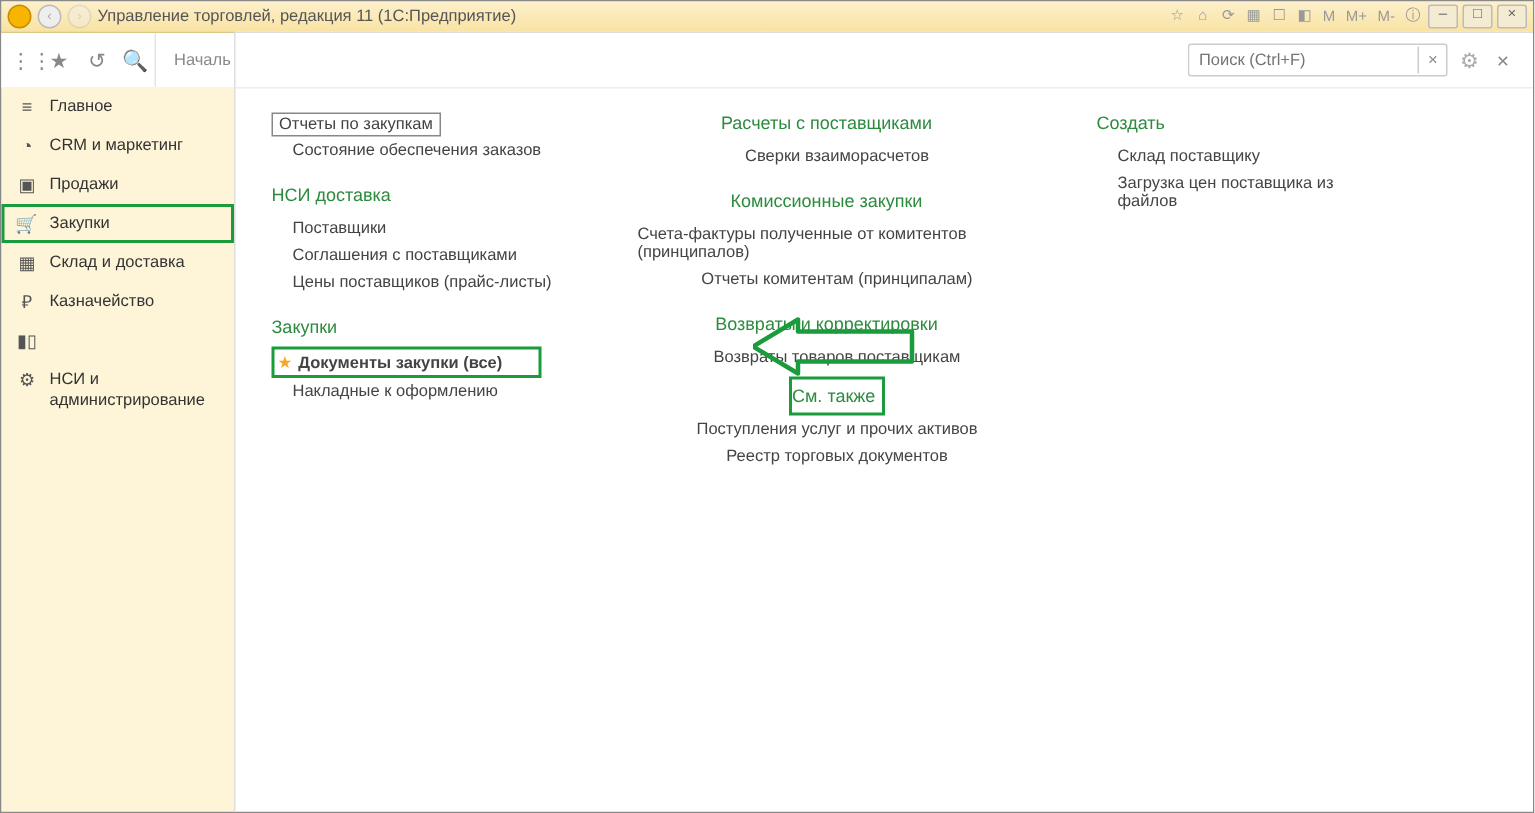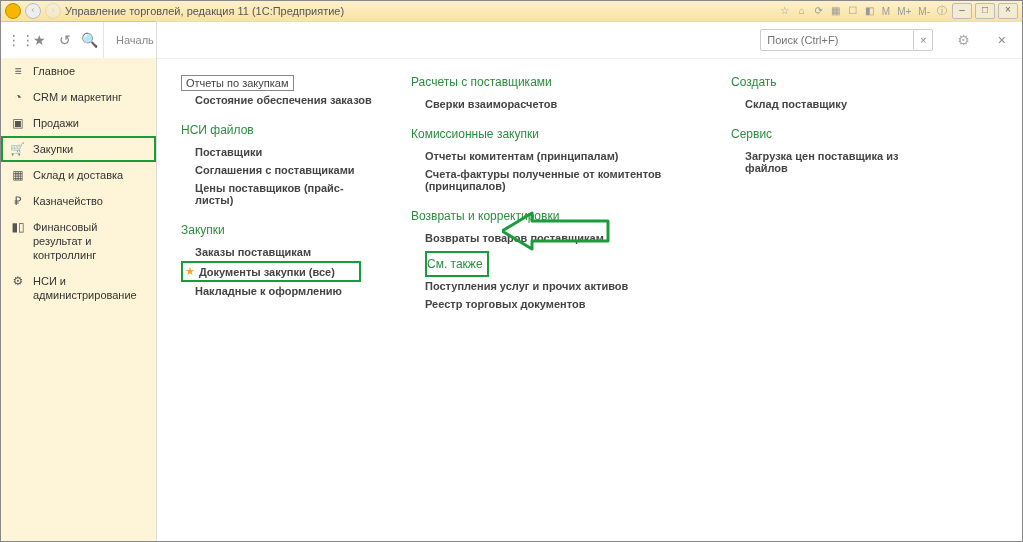--- a/index.html
+++ b/index.html
@@ -22,31 +22,31 @@
   
   .body{position:absolute;top:57px;bottom:0;left:0;right:0;}
   .sidebar{position:absolute;left:0;top:0;bottom:0;width:155px;background:#fef5d8;border-right:1px solid #e8dfa9;}
   .sb-item{display:flex;align-items:center;gap:8px;padding:6px 10px;color:#333;cursor:pointer;line-height:14px;}
   .sb-item.active{outline:2px solid #1a9c3d;outline-offset:-2px;background:#fef5d8;}
   .sb-ic{width:14px;height:14px;color:#555;display:inline-flex;align-items:center;justify-content:center;font-size:12px;}
   .sb-txt{flex:1;}
   .sb-item.multi{align-items:flex-start;}
   
   .panel{position:absolute;left:155px;right:0;top:-37px;bottom:0;background:#fff;border:1px solid #ddd;border-right:none;border-bottom:none;}
-  .panel-top{height:36px;display:flex;align-items:center;justify-content:flex-end;gap:24px;padding:0 12px;border-bottom:1px solid #eee;}
+  .panel-top{height:36px;display:flex;align-items:center;justify-content:flex-end;gap:8px;padding:0 12px;border-bottom:1px solid #eee;}
   .search-wrap{display:flex;align-items:center;border:1px solid #ccc;border-radius:2px;height:20px;}
   .search-input{border:none;outline:none;width:140px;height:18px;font-size:11px;padding:0 6px;color:#666;}
   .search-x{width:18px;text-align:center;color:#888;border-left:1px solid #ccc;line-height:18px;cursor:pointer;}
   .gear{color:#aaa;font-size:14px;cursor:pointer;}
   .close-x{color:#888;font-size:14px;cursor:pointer;padding:0 4px;}
   .content{padding:16px 24px;display:flex;gap:60px;align-items:flex-start;}
   .col{display:flex;flex-direction:column;}
   .grp-title{color:#2d8b3f;font-size:12px;margin-top:14px;margin-bottom:6px;}
   .grp-title.first{margin-top:0;}
-  .lnk{color:#444;padding:3px 0 3px 14px;cursor:pointer;font-size:11px;font-weight:bold;}
+  .lnk{color:#444;padding:3px 0 3px 14px;cursor:pointer;font-size:11px;}
   .boxed{border:1px solid #888;padding:1px 4px;display:inline-block;margin-left:0;}
   .bold{font-weight:bold;}
   
   .hl-box{border:2px solid #1a9c3d;padding:2px 4px 2px 2px;display:flex;align-items:center;gap:4px;width:170px;position:relative;}
   .hl-star{color:#f5a623;font-size:11px;}
   
   .arrow-wrap{position:absolute;left:345px;top:185px;pointer-events:none;}
   .arrow-svg{width:110px;height:48px;}
   
   .see-box{border:2px solid #1a9c3d;padding:4px 0;display:inline-block;margin-left:14px;margin-top:0px;color:#2d8b3f;font-size:12px;}
@@ -115,21 +115,20 @@
       <div class="sb-item">
         <span class="sb-ic">▦</span>
         <span class="sb-txt">Склад и доставка</span>
       </div>
       <div class="sb-item">
         <span class="sb-ic">₽</span>
         <span class="sb-txt">Казначейство</span>
       </div>
       <div class="sb-item multi">
         <span class="sb-ic">▮▯</span>
-        <span class="sb-txt">Финансовый результат и контроллинг</span>
       </div>
       <div class="sb-item multi">
         <span class="sb-ic">⚙</span>
         <span class="sb-txt">НСИ и администрирование</span>
       </div>
     </div>
 
     <div class="panel">
       <div class="panel-top">
         <div class="search-wrap">
@@ -139,56 +138,54 @@
         <span class="gear">⚙</span>
         <span class="close-x">×</span>
       </div>
 
       <div class="content">
 
         <div class="col" style="width:200px;">
           <div><span class="boxed">Отчеты по закупкам</span></div>
           <div class="lnk">Состояние обеспечения заказов</div>
 
-          <div class="grp-title">НСИ файлов</div>
+          <div class="grp-title">НСИ доставка</div>
           <div class="lnk">Поставщики</div>
           <div class="lnk">Соглашения с поставщиками</div>
           <div class="lnk">Цены поставщиков (прайс-листы)</div>
 
           <div class="grp-title">Закупки</div>
-          <div class="lnk bold" style="padding-left:14px">Заказы поставщикам</div>
           <div class="hl-box">
             <span class="hl-star">★</span>
             <span class="bold">Документы закупки (все)</span>
           </div>
           <div class="lnk">Накладные к оформлению</div>
         </div>
 
-        <div class="col" style="width:280px;margin-left:-30px;">
+        <div class="col" style="width:280px;margin-left:-30px;align-items:center;">
           <div class="grp-title first">Расчеты с поставщиками</div>
           <div class="lnk">Сверки взаиморасчетов</div>
 
           <div class="grp-title">Комиссионные закупки</div>
+          <div class="lnk">Счета-фактуры полученные от комитентов (принципалов)</div>
           <div class="lnk">Отчеты комитентам (принципалам)</div>
-          <div class="lnk">Счета-фактуры полученные от комитентов (принципалов)</div>
 
           <div class="grp-title">Возвраты и корректировки</div>
           <div class="lnk">Возвраты товаров поставщикам</div>
 
           <div style="height:4px"></div>
           <div class="see-box" style="width:60px;text-align:left;">См. также</div>
           <div class="lnk">Поступления услуг и прочих активов</div>
           <div class="lnk">Реестр торговых документов</div>
         </div>
 
         <div class="col" style="width:200px;margin-left:-20px;justify-content:center;">
           <div class="grp-title first">Создать</div>
           <div class="lnk">Склад поставщику</div>
 
-          <div class="grp-title">Сервис</div>
           <div class="lnk">Загрузка цен поставщика из файлов</div>
         </div>
       </div>
 
       <div class="arrow-wrap">
         <svg class="arrow-svg" viewBox="0 0 110 48">
           <polygon points="0,24 30,6 30,14 106,14 106,34 30,34 30,42" fill="none" stroke="#1a9c3d" stroke-width="3" stroke-linejoin="round"></polygon>
         </svg>
       </div>
     </div>

